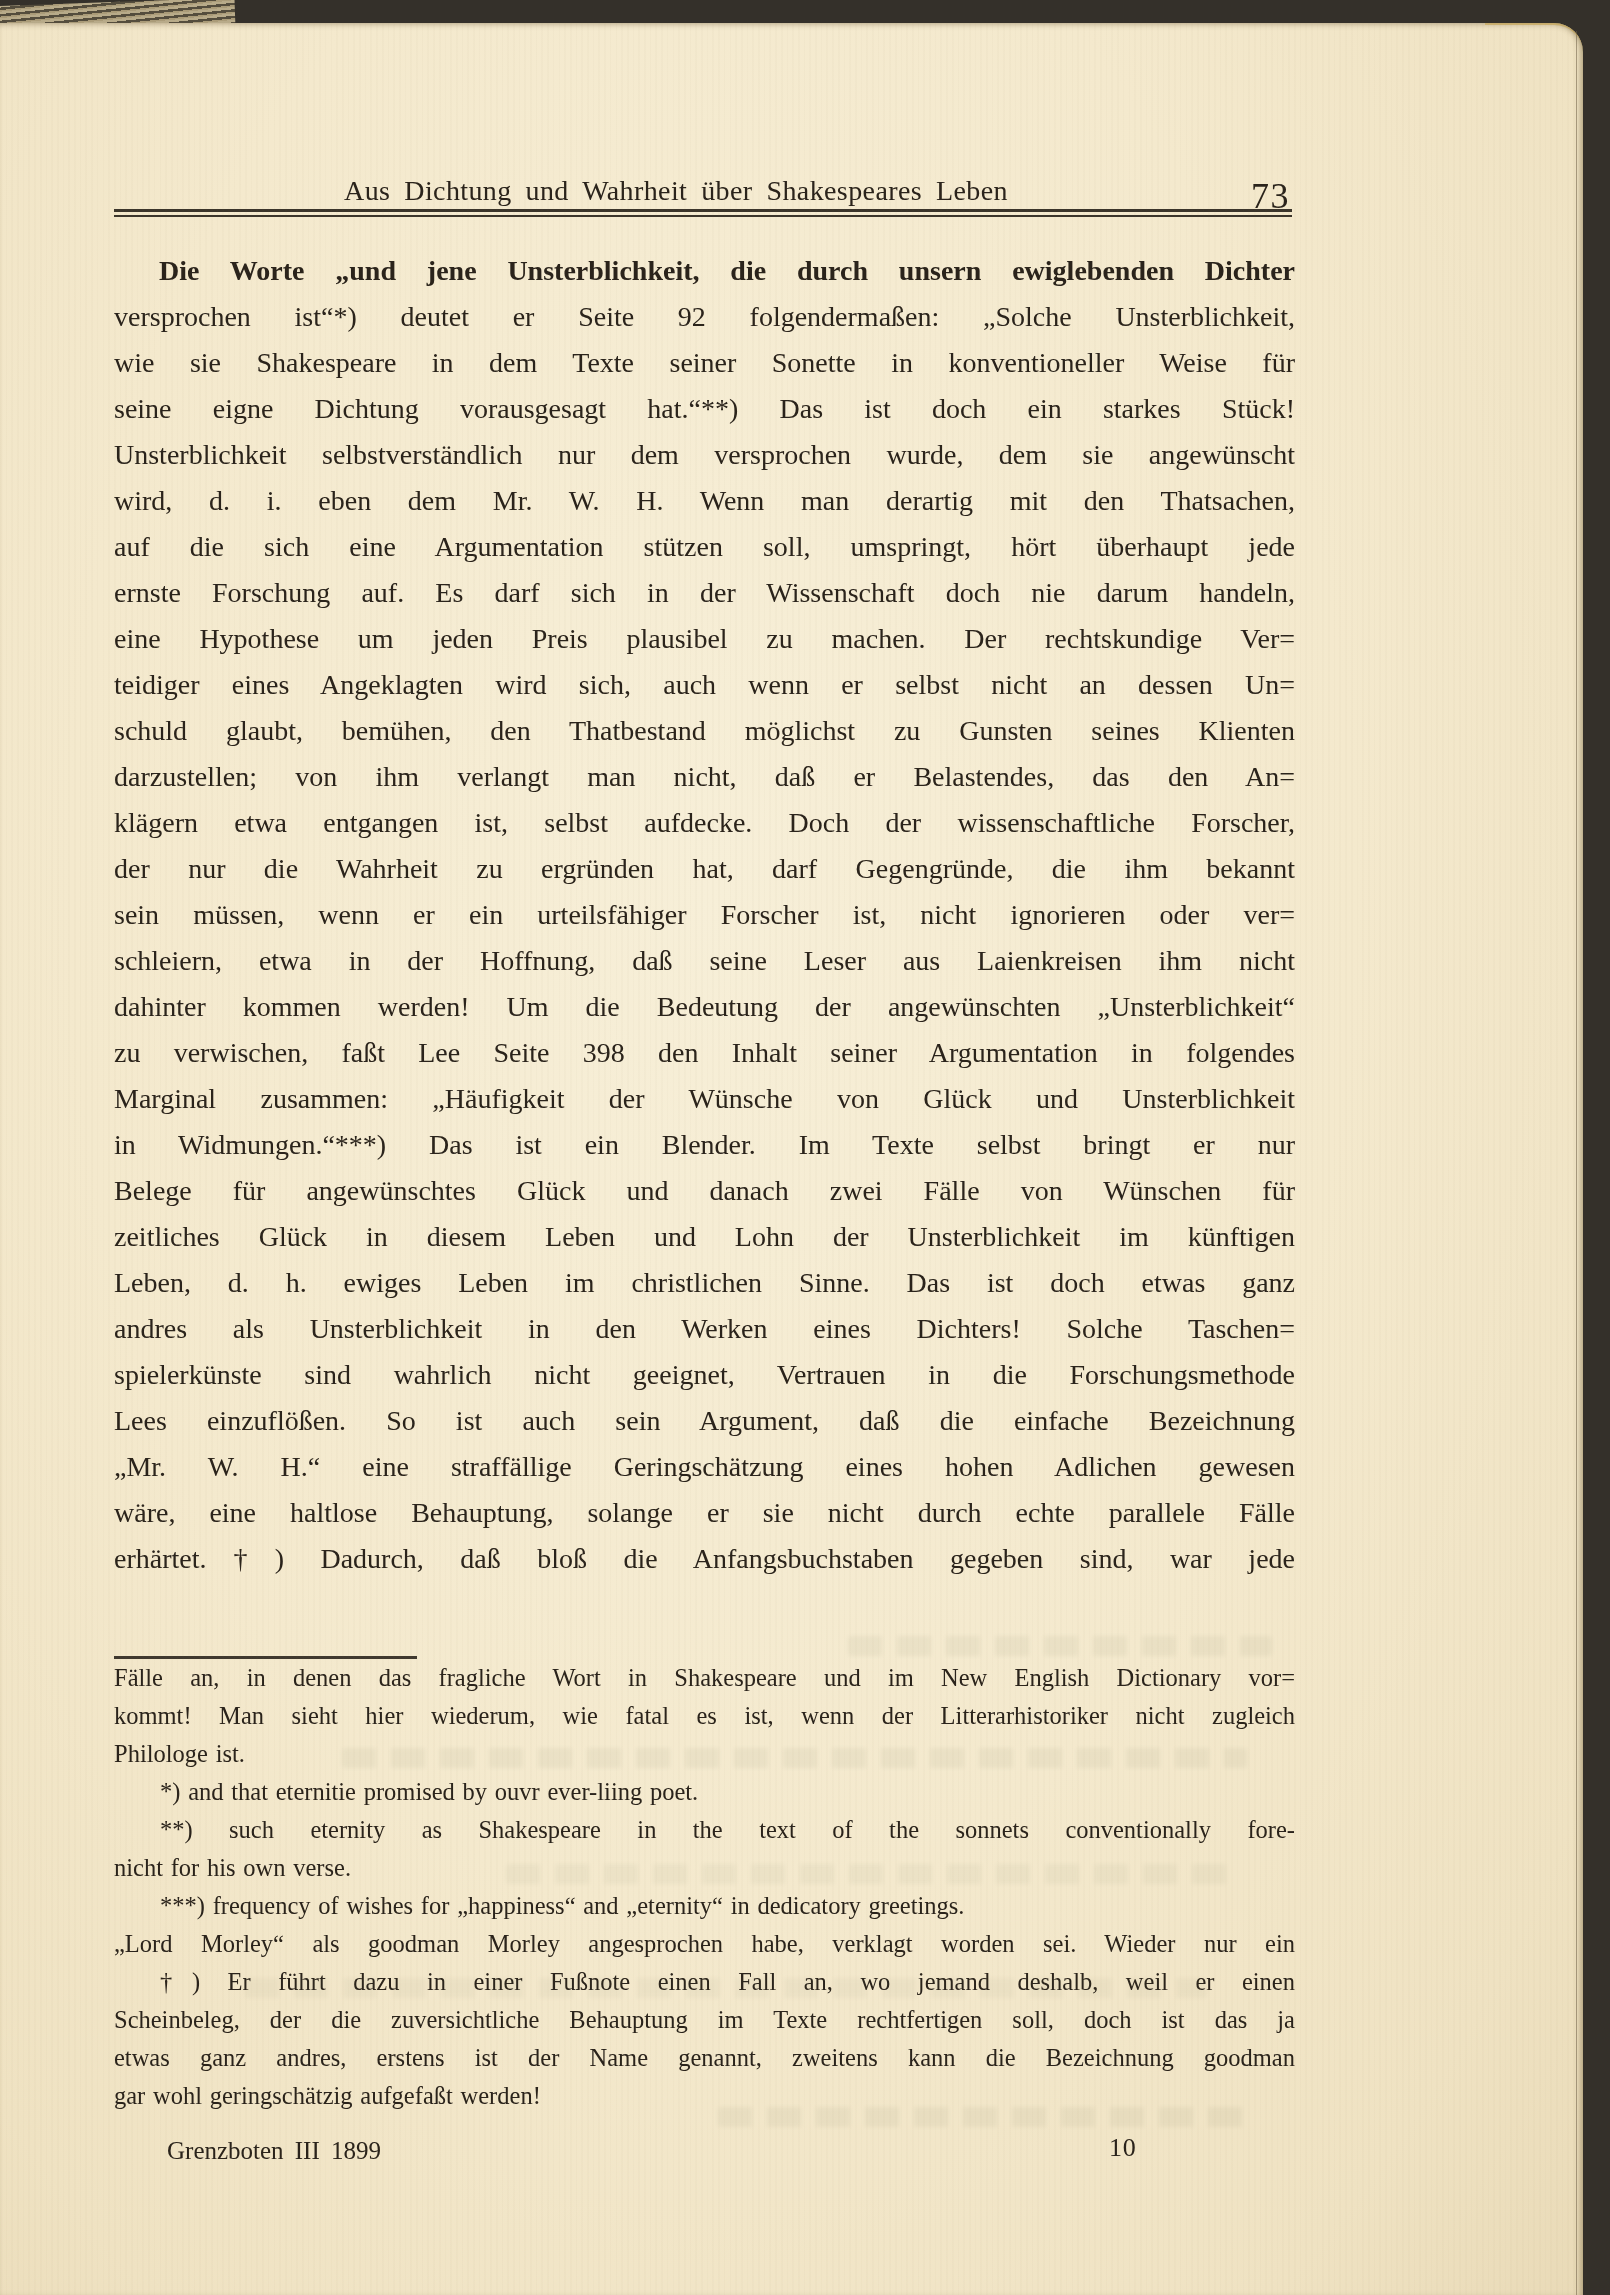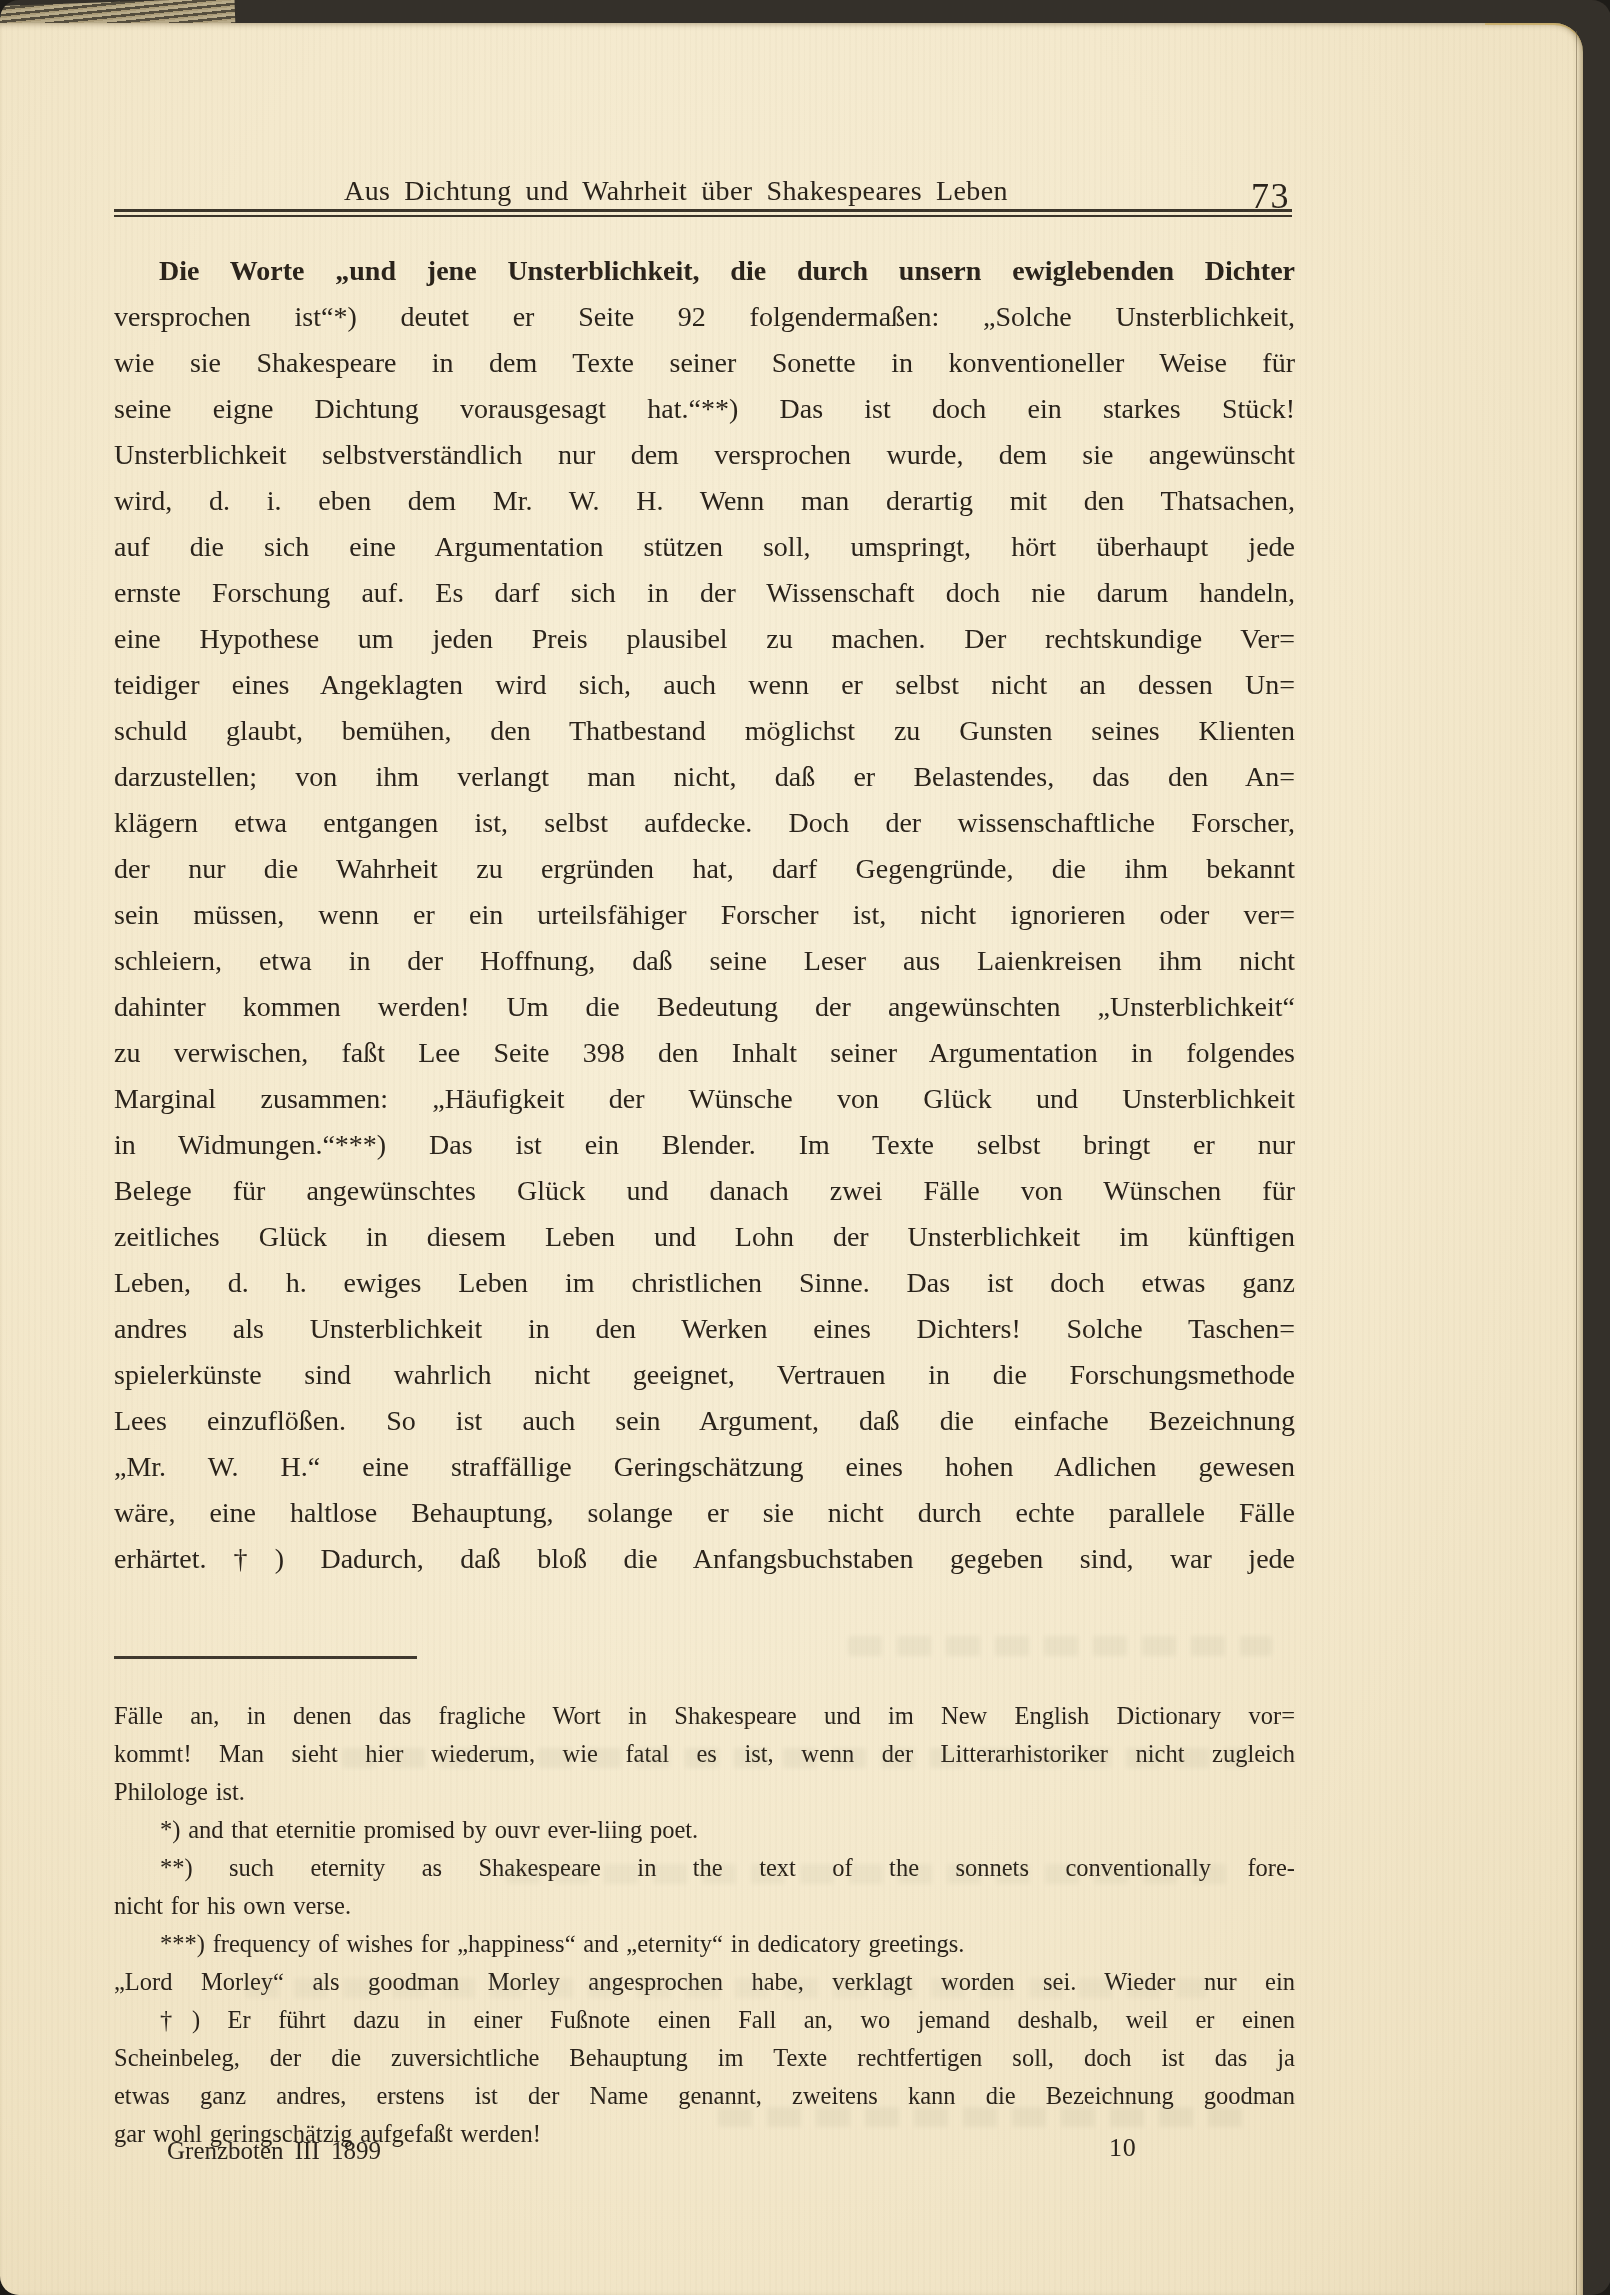--- a/index.html
+++ b/index.html
@@ -9,21 +9,20 @@
     --rule:#2c261e;
   }
   html,body{margin:0;padding:0;background:#1e1c18;}
   .scan{
     position:relative;
     width:1611px;height:2295px;
     background:var(--background);
     overflow:hidden;
     font-family:"Liberation Serif","DejaVu Serif",serif;
     color:var(--ink);
-    border-radius:19px;
   }
   
   .page-stack{
     position:absolute;left:-9.8px;top:1.6px;width:245px;height:28px;
     background:repeating-linear-gradient(176deg,#cfc09a 0 2.4px,#5a5240 2.4px 4.9px,#bfae86 4.9px 6.5px);
     transform:rotate(-2deg);
     opacity:.85;
     border-radius:2.4px;
   }
   .paper{
@@ -78,21 +77,21 @@
     text-align:justify;text-align-last:justify;
     white-space:normal;
   }
   .body-text .line:first-child{text-indent:45px;font-weight:bold;}
 
   .fn-rule{
     position:absolute;left:114px;top:1633px;width:303px;height:0;
     border-top:3.3px solid var(--rule);opacity:.9;
   }
   .footnotes{
-    position:absolute;left:114px;top:1674px;width:1181px;
+    position:absolute;left:114px;top:1636px;width:1181px;
     font-size:24.5px;line-height:38px;word-spacing:1.6px;
   }
   .footnotes .fline{text-align:justify;text-align-last:justify;}
   .footnotes .fline.end{text-align-last:left;}
   .footnotes .fline.indent{text-indent:46px;}
 
   .footer-left{
     position:absolute;left:167px;top:2114px;font-size:25px;word-spacing:4.9px;
   }
   .footer-right{

